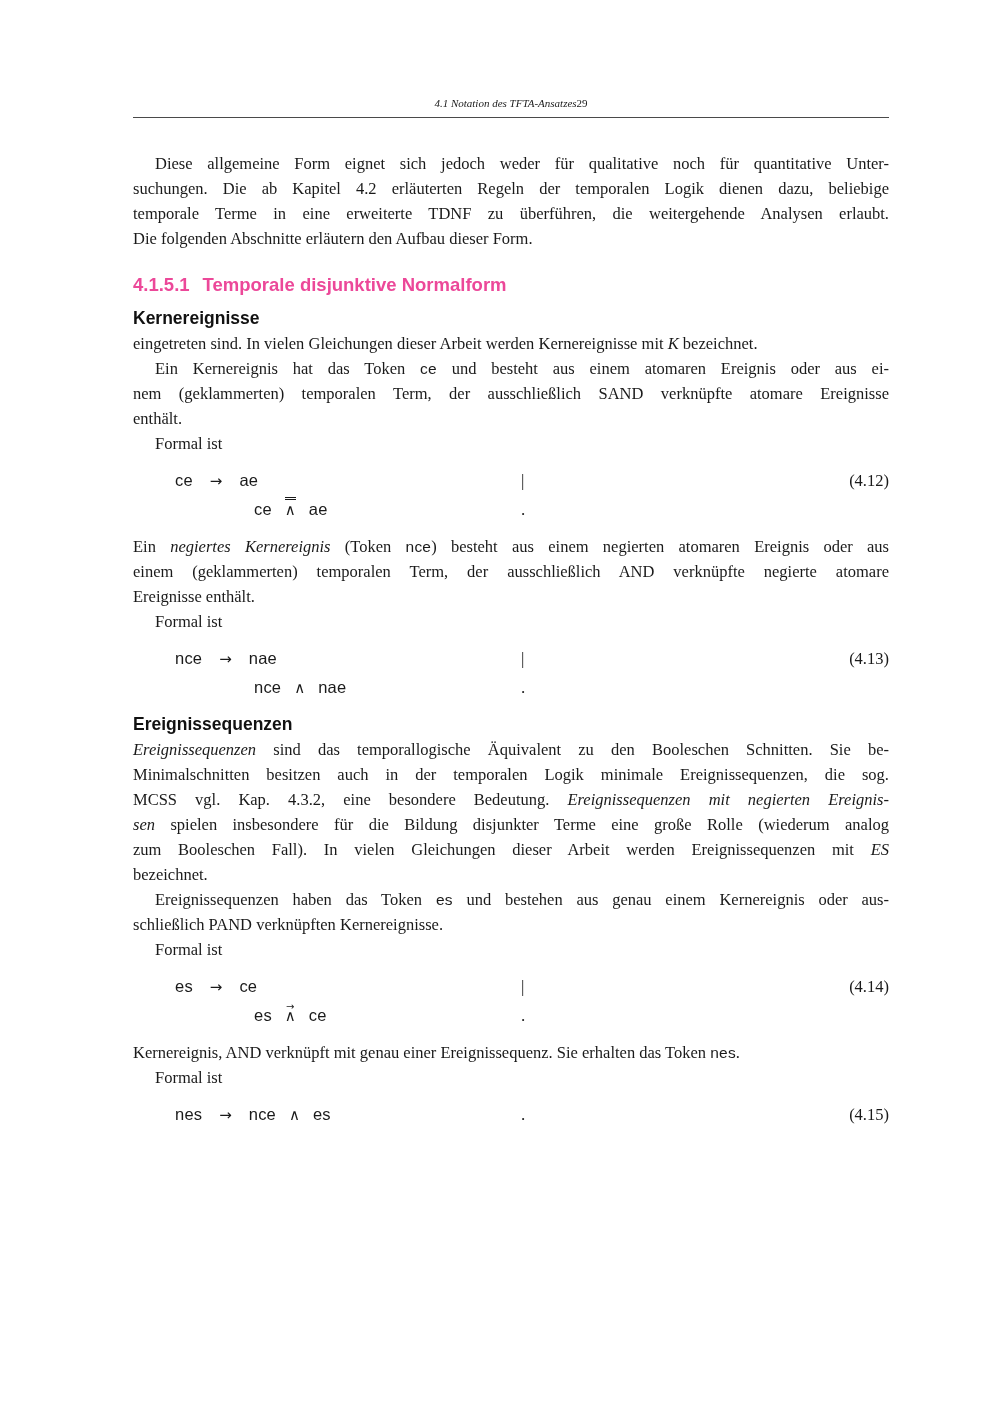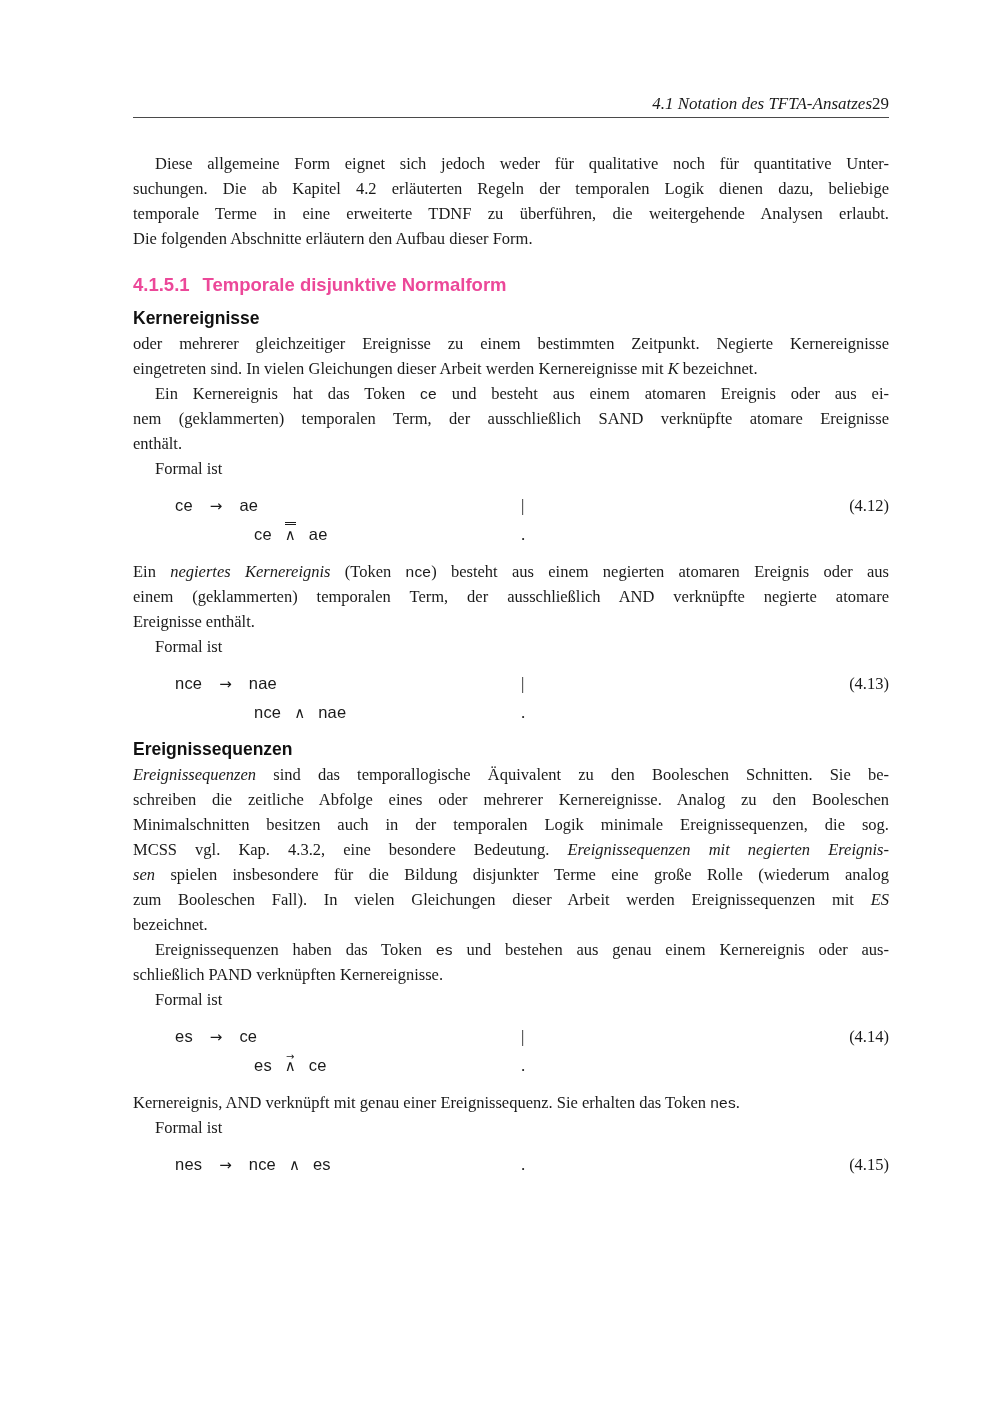--- a/index.html
+++ b/index.html
@@ -15,22 +15,22 @@
     position: absolute; inset: 0;
     background: #ffffff;
   }
   .content {
     position: absolute;
     left: 133px; top: 93px;
     width: 756px;
   }
   
   .running-header {
-    display: flex; justify-content: flex-end; align-items: baseline;
-    font-size: 17px; line-height: 21px;
+    display: flex; justify-content: center; align-items: baseline;
+    font-size: 11px; line-height: 21px;
   }
   .running-title { font-style: italic; }
   .page-number { font-style: normal; }
   .header-rule {
     border: none; border-top: 1px solid #4a4a4a;
     margin-top: 3px; height: 0;
   }
   
   .body-flow { margin-top: 33px; }
   .para { font-size: 16.5px; line-height: 25px; }
@@ -115,21 +115,20 @@
           <div class="pline lastline">Die folgenden Abschnitte erläutern den Aufbau dieser Form.</div>
         </div>
 
       <div class="section-heading">
         <span class="sec-num">4.1.5.1</span><span>Temporale disjunktive Normalform</span>
       </div>
 
       <div class="sub-heading">Kernereignisse</div>
 
       <div class="para">
-          <div class="pline">oder mehrerer gleichzeitiger Ereignisse zu einem bestimmten Zeitpunkt. Negierte Kernereignisse</div>
           <div class="pline lastline">eingetreten sind. In vielen Gleichungen dieser Arbeit werden Kernereignisse mit <i>K</i> bezeichnet.</div>
         </div>
       <div class="para indent">
           <div class="pline">Ein Kernereignis hat das Token <span class="tok">ce</span> und besteht aus einem atomaren Ereignis oder aus ei-</div>
           <div class="pline">nem (geklammerten) temporalen Term, der ausschließlich SAND verknüpfte atomare Ereignisse</div>
           <div class="pline lastline">enthält.</div>
         </div>
       <div class="formal">Formal ist</div>
 
       <div class="eq">
@@ -160,21 +159,20 @@
         <div class="eq-row row2">
           <span class="eq-left"><span class="tok">nce</span><span class="op and">∧</span><span class="tok">nae</span></span>
           <span class="eq-sep">.</span>
         </div>
       </div>
 
       <div class="sub-heading">Ereignissequenzen</div>
 
       <div class="para">
           <div class="pline"><i>Ereignissequenzen</i> sind das temporallogische Äquivalent zu den Booleschen Schnitten. Sie be-</div>
-          <div class="pline">schreiben die zeitliche Abfolge eines oder mehrerer Kernereignisse. Analog zu den Booleschen</div>
           <div class="pline">Minimalschnitten besitzen auch in der temporalen Logik minimale Ereignissequenzen, die sog.</div>
           <div class="pline">MCSS vgl. Kap. 4.3.2, eine besondere Bedeutung. <i>Ereignissequenzen mit negierten Ereignis-</i></div>
           <div class="pline"><i>sen</i> spielen insbesondere für die Bildung disjunkter Terme eine große Rolle (wiederum analog</div>
           <div class="pline">zum Booleschen Fall). In vielen Gleichungen dieser Arbeit werden Ereignissequenzen mit <i>ES</i></div>
           <div class="pline lastline">bezeichnet.</div>
         </div>
       <div class="para indent">
           <div class="pline">Ereignissequenzen haben das Token <span class="tok">es</span> und bestehen aus genau einem Kernereignis oder aus-</div>
           <div class="pline lastline">schließlich PAND verknüpften Kernereignisse.</div>
         </div>

